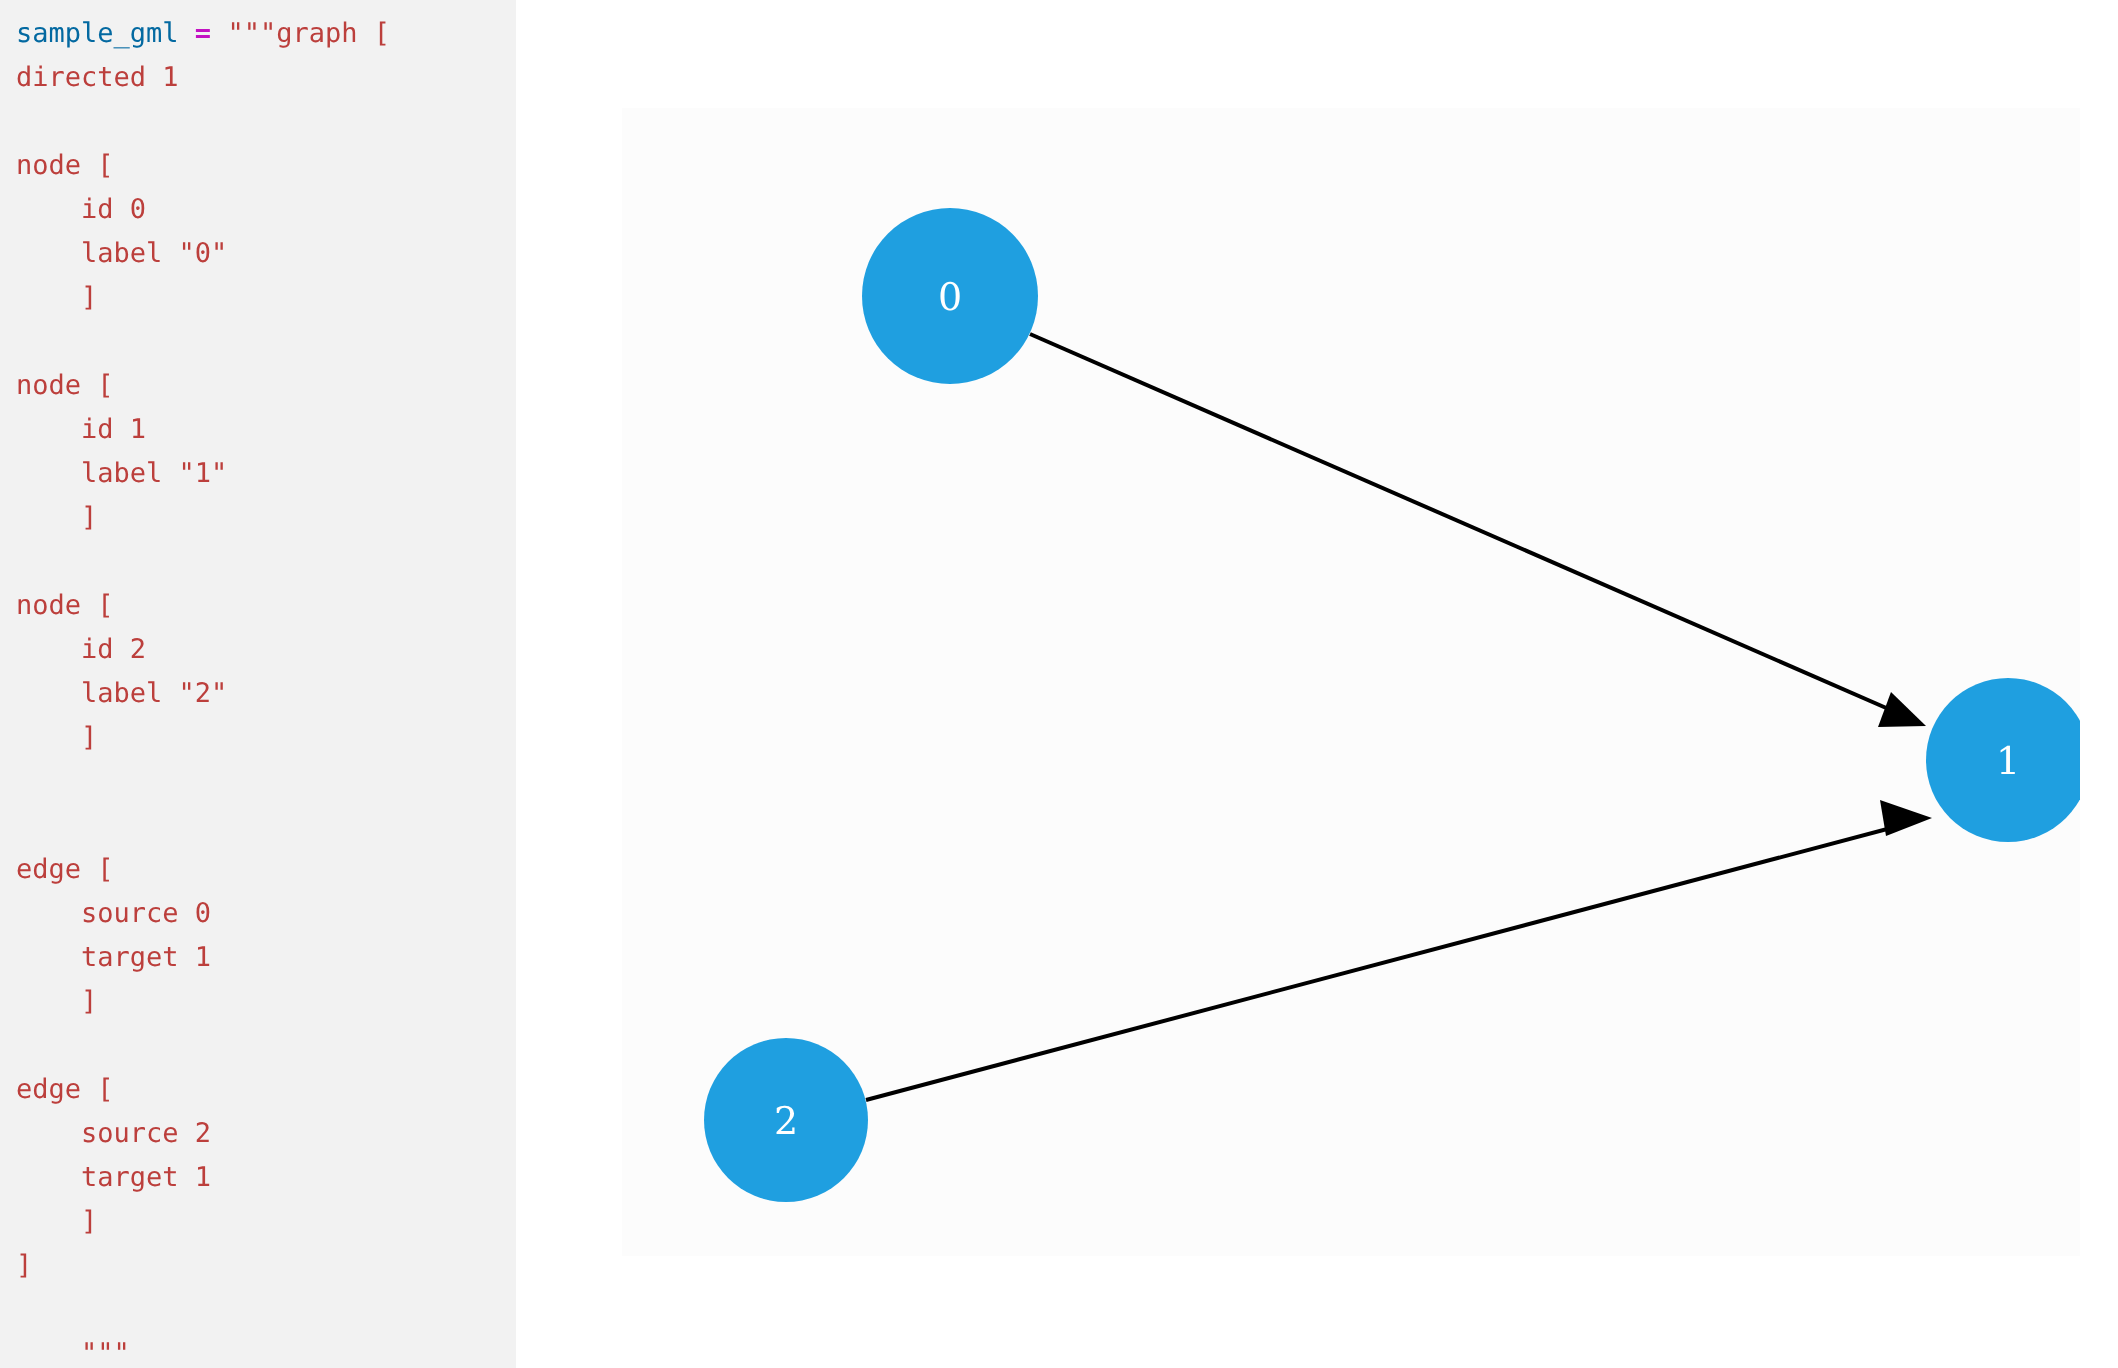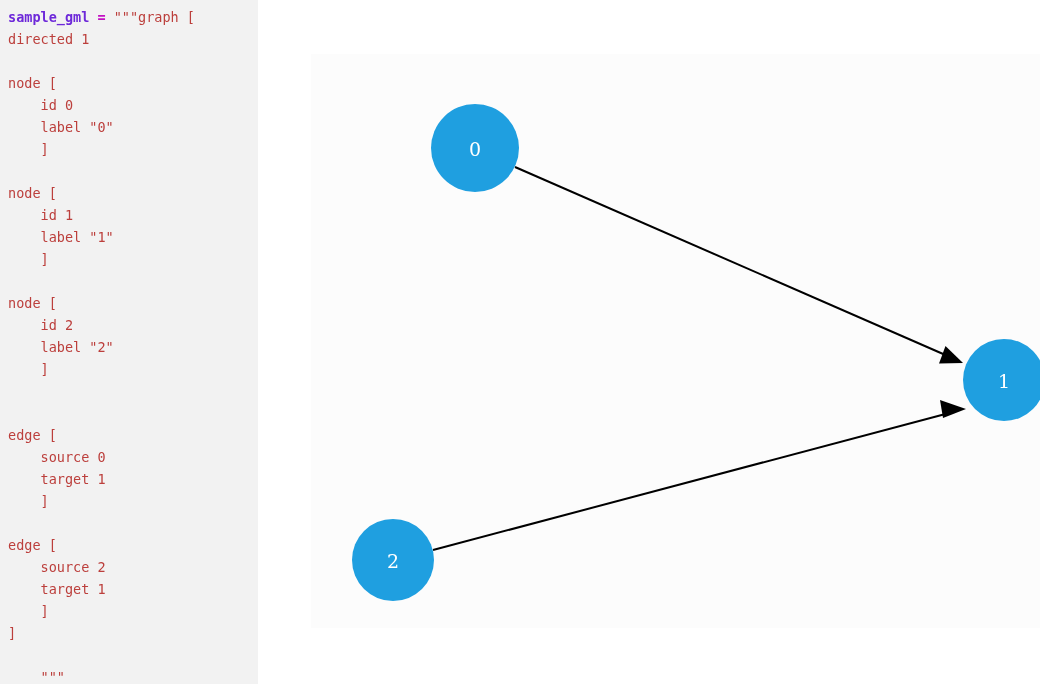--- a/index.html
+++ b/index.html
@@ -29,22 +29,22 @@
     left: 8px;
     top: 6px;
     margin: 0;
     font-family: "DejaVu Sans Mono", monospace;
     font-size: 13.5px;
     line-height: 22px;
     white-space: pre;
     color: #aa3731;
   }
   #code-block .tok-name {
-    color: #6d28d9;
-    font-weight: bold;
+    color: #0369a1;
+    font-weight: normal;
   }
   #code-block .tok-op {
     color: #c312c3;
     font-weight: bold;
   }
   #code-block .tok-str {
     color: #bc3f3c;
   }
 
   

